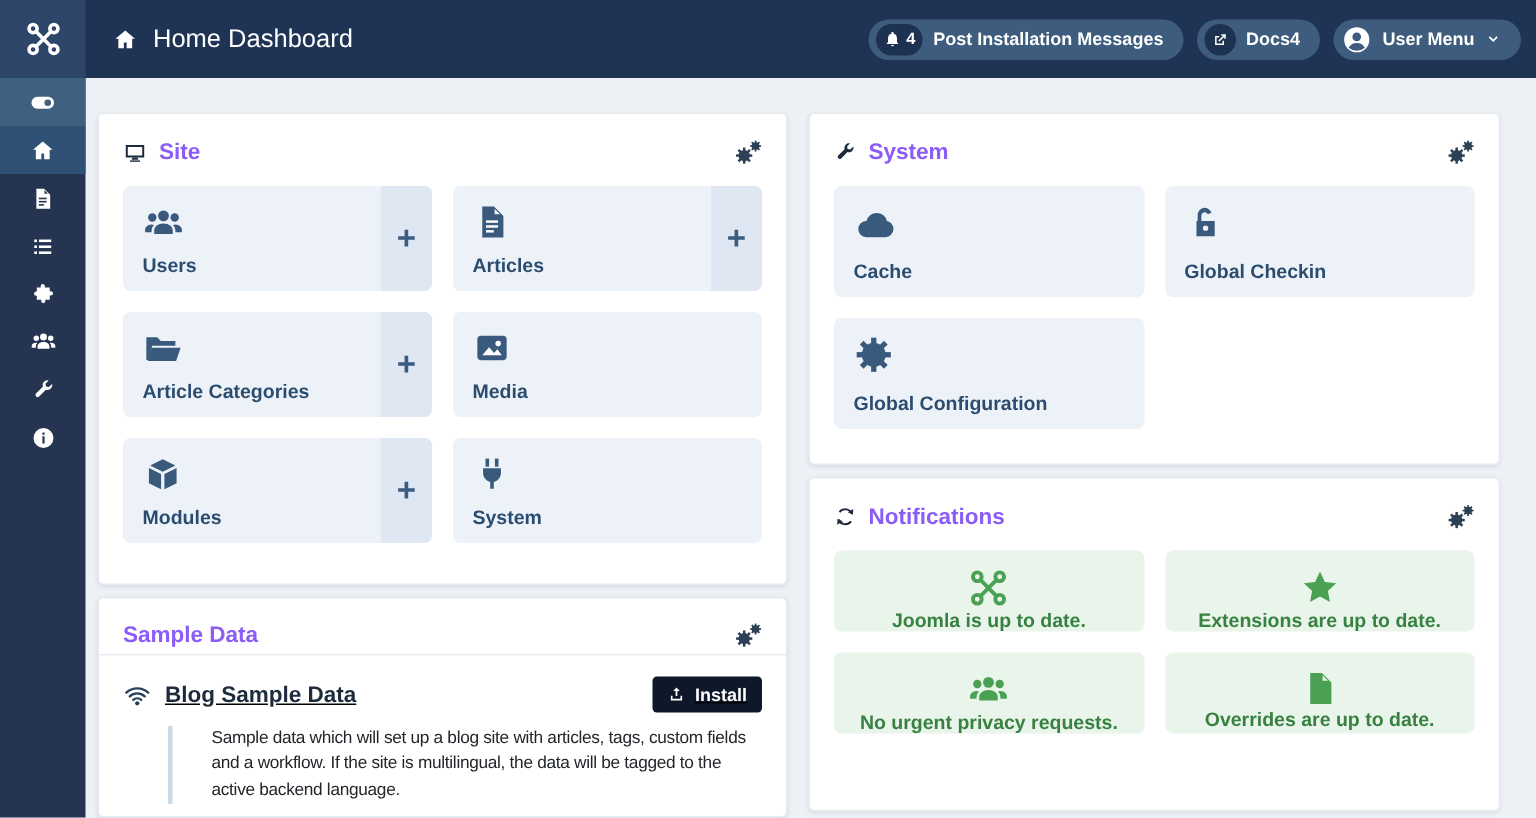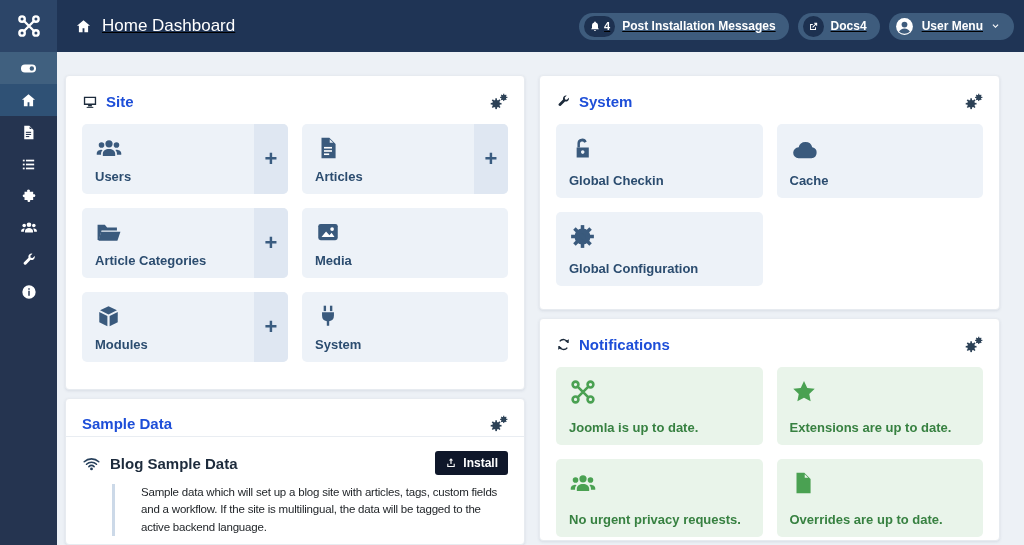--- a/index.html
+++ b/index.html
@@ -1,21 +1,21 @@
 <!DOCTYPE html>
 <html><head>
 <meta charset="utf-8">
 <style>
   * { margin:0; padding:0; box-sizing:border-box; }
   html,body { width:1024px; height:545px; overflow:hidden;
     font-family:"Liberation Sans", sans-serif; background:#edf1f6; }
 
   
   .topbar { position:absolute; top:0; left:0; width:1024px; height:52px;
-    background:#1f3455; display:flex; align-items:center; z-index:5;text-decoration:underline; }
+    background:#1f3455; display:flex; align-items:center; z-index:5; }
   .logo-tile { width:57px; height:52px; background:#2c4568; display:flex;
     align-items:center; justify-content:center; flex:0 0 57px; }
   .tb-title { display:flex; align-items:center; gap:10px; color:#fff;
     font-size:17px; padding-left:18px; }
   .tb-right { margin-left:auto; display:flex; align-items:center; gap:9px;
     padding-right:10px; }
   .pill { height:27px; background:#3e5c7d; border-radius:14px; display:flex;
     align-items:center; gap:7px; padding:0 13px 0 5px; color:#fff;
     font-size:12px; font-weight:bold; cursor:pointer; white-space:nowrap; }
   .pill-circle { height:21px; min-width:21px; border-radius:11px;
@@ -35,44 +35,44 @@
   
   .content { position:absolute; left:57px; top:52px; right:0; bottom:0;
     background:#edf1f6; padding:23px 24px 0 8px; }
   .cols { display:flex; gap:14px; }
   .col { display:flex; flex-direction:column; gap:8px; }
   .col-left { width:460px; } .col-right { width:461px; }
 
   .panel { background:#fff; border-radius:4px; border:1px solid #e7ebf0;
     box-shadow:0 1px 3px rgba(30,50,80,.10); padding:16px; overflow:hidden; }
   .panel-head { display:flex; align-items:center; margin-bottom:13px; }
-  .panel-title { font-size:15px; font-weight:bold; color:#1d4ed8; display:flex;
+  .panel-title { font-size:15px; font-weight:bold; color:#8b5cf6; display:flex;
     align-items:center; gap:8px; }
   .cog-btn { margin-left:auto; color:#2c4156; cursor:pointer; line-height:0; }
 
   .cardgrid { display:grid; grid-template-columns:1fr 1fr; gap:14px; }
   .qcard { position:relative; background:#edf2f8; border-radius:5px; height:70px;
     padding:11px 13px 10px; display:flex; flex-direction:column;
     justify-content:space-between; color:#2b4c6f; cursor:pointer; }
   .qcard .lbl { font-size:13px; font-weight:bold; }
   .qcard .cicon { color:#3a5a7d; line-height:0; }
   .qcard.pad-r { padding-right:46px; }
   .qadd { position:absolute; top:0; right:0; bottom:0; width:34px;
     background:#dfe7f2; border-radius:0 5px 5px 0; display:flex;
     align-items:center; justify-content:center; color:#3a5c80; font-size:22px;
     font-weight:bold; cursor:pointer; }
   .sys-card { height:74px; }
-  .notif-card { height:78px; background:#e9f4ea; color:#378141; }
+  .notif-card { height:54px; background:#e9f4ea; color:#378141;align-items:center; }
   .notif-card .cicon { color:#4aa152; }
 
   
   .sd-head { margin:-16px -16px 0; padding:15px 16px 3px;
     border-bottom:1px solid #e9edf2; display:flex; align-items:center; }
   .sd-item { padding-top:14px; }
-  .sd-title-row { display:flex; align-items:center; gap:9px; }
+  .sd-title-row { display:flex; align-items:center; gap:9px;text-decoration:underline; }
   .sd-title { font-size:15px; font-weight:bold; color:#1d2b3c; }
   .sd-wifi { color:#27405c; line-height:0; }
   .install-btn { margin-left:auto; background:#0f172a; color:#fff; border:none;
     font-family:inherit; font-size:12px; font-weight:bold; border-radius:3px;
     padding:5px 10px; display:flex; align-items:center; gap:6px; cursor:pointer; }
   .sd-desc { margin:9px 0 13px 30px; border-left:3px solid #ccd9e8;
     padding-left:26px; font-size:11.5px; color:#22262a; line-height:1.5;
     letter-spacing:-0.2px; }
 
   .ic { display:block; }
@@ -483,33 +483,33 @@
           </div>
           <span class="cog-btn">
               <svg class="ic" width="19" height="19">
                 <use href="#i-cogs"></use>
               </svg>
             </span>
         </div>
         <div class="cardgrid">
           <div class="qcard sys-card">
             <span class="cicon">
+                <svg class="ic" width="30" height="30">
+                  <use href="#i-cloud"></use>
+                </svg>
+              </span>
+            <span class="lbl">Cache</span>
+          </div>
+          <div class="qcard sys-card">
+            <span class="cicon">
                 <svg class="ic" width="27" height="27">
                   <use href="#i-unlock"></use>
                 </svg>
               </span>
             <span class="lbl">Global Checkin</span>
-          </div>
-          <div class="qcard sys-card">
-            <span class="cicon">
-                <svg class="ic" width="30" height="30">
-                  <use href="#i-cloud"></use>
-                </svg>
-              </span>
-            <span class="lbl">Cache</span>
           </div>
           <div class="qcard sys-card">
             <span class="cicon">
                 <svg class="ic" width="27" height="27">
                   <use href="#i-gear"></use>
                 </svg>
               </span>
             <span class="lbl">Global Configuration</span>
           </div>
         </div>

